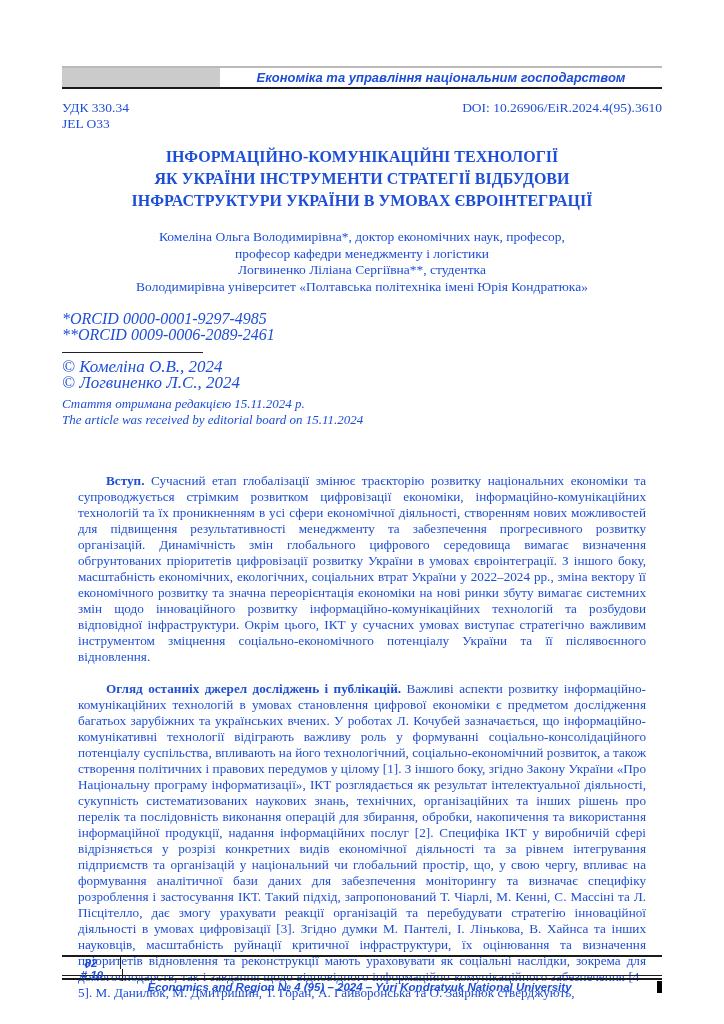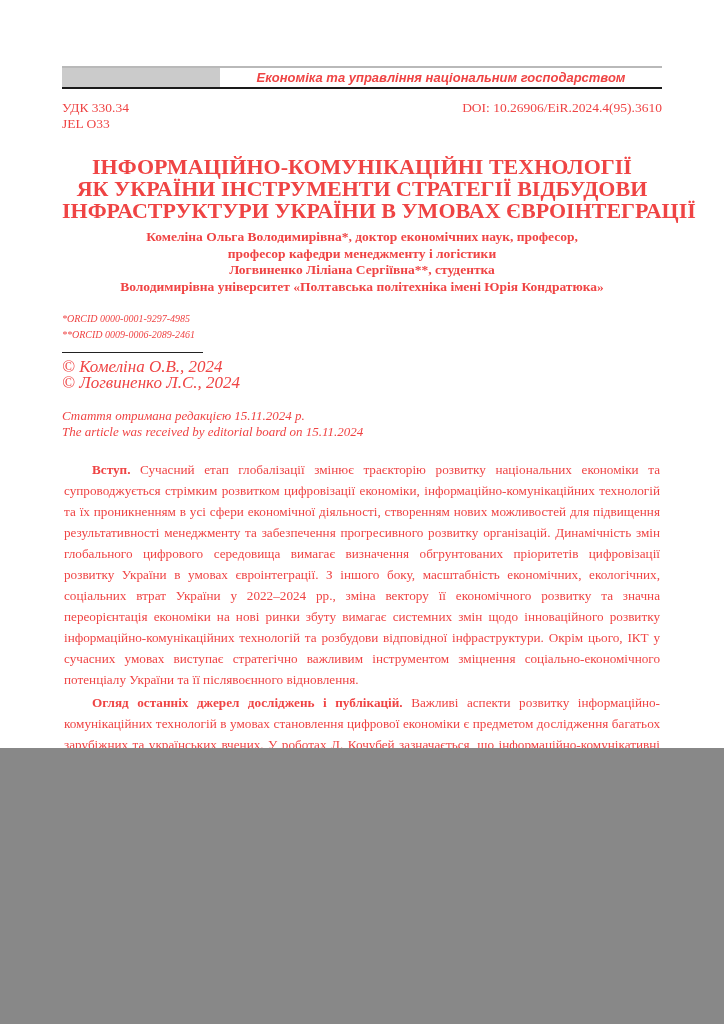--- a/index.html
+++ b/index.html
@@ -1,22 +1,22 @@
 <!DOCTYPE html>
 <html><head>
 <meta charset="utf-8">
 <style>
   html,body{margin:0;padding:0;background:#888;}
   .page{
     position:relative;
-    width:724px;height:748px;
+    width:724px;height:1024px;
     background:#ffffff;
     margin:0 auto;
     font-family:"Liberation Serif", serif;
-    color:#ef4444;
+    color:#1d4ed8;
     overflow:hidden;
   }
   .content{position:absolute;left:62px;width:600px;}
 
   
   .band{
     top:66px;
     display:flex;align-items:stretch;
     border-top:2px solid #b9b9b9;
     border-bottom:2px solid #1a1a1a;
@@ -30,41 +30,41 @@
     font-size:13px;line-height:1;
     white-space:nowrap;
   }
 
   
   .meta{top:100px;display:flex;justify-content:space-between;font-size:13.5px;}
   .meta-left div{line-height:16px;}
   .meta-right{line-height:16px;}
 
   
-  .title{top:156px;text-align:center;font-weight:bold;font-size:22px;}
+  .title{top:146px;text-align:center;font-weight:bold;font-size:16px;}
   .title div{line-height:22px;white-space:nowrap;}
 
   
-  .authors{top:229px;text-align:center;font-weight:bold;font-size:13.5px;}
+  .authors{top:229px;text-align:center;font-weight:normal;font-size:13.5px;}
   .authors div{line-height:16.5px;white-space:nowrap;}
 
   
-  .orcid{top:311px;font-style:italic;font-size:10px;}
+  .orcid{top:311px;font-style:italic;font-size:16px;}
   .orcid div{line-height:15.5px;}
   .copy-sep{top:352px;width:141px;border-top:1.5px solid #222;}
   .copyright{top:359px;font-style:italic;font-size:17px;}
   .copyright div{line-height:15.5px;}
-  .received{top:408px;font-style:italic;font-size:13px;}
+  .received{top:396px;font-style:italic;font-size:13px;}
   .received div{line-height:15.5px;}
 
   
   .body-text{top:457px;font-size:13.2px;}
   .body-text p{
-    margin:2px;text-align:justify;text-indent:28px;
-    line-height:21px;
+    margin:16px;text-align:justify;text-indent:28px;
+    line-height:16px;
   }
   .lead{font-weight:bold;}
 
   
   .footer{top:955px;font-family:"Liberation Sans", sans-serif;}
   .footer-row{
     display:flex;align-items:stretch;height:18px;
     border-top:2px solid #1a1a1a;
     border-bottom:1px solid #1a1a1a;
     font-weight:bold;font-style:italic;font-size:11.5px;flex-direction:column;

